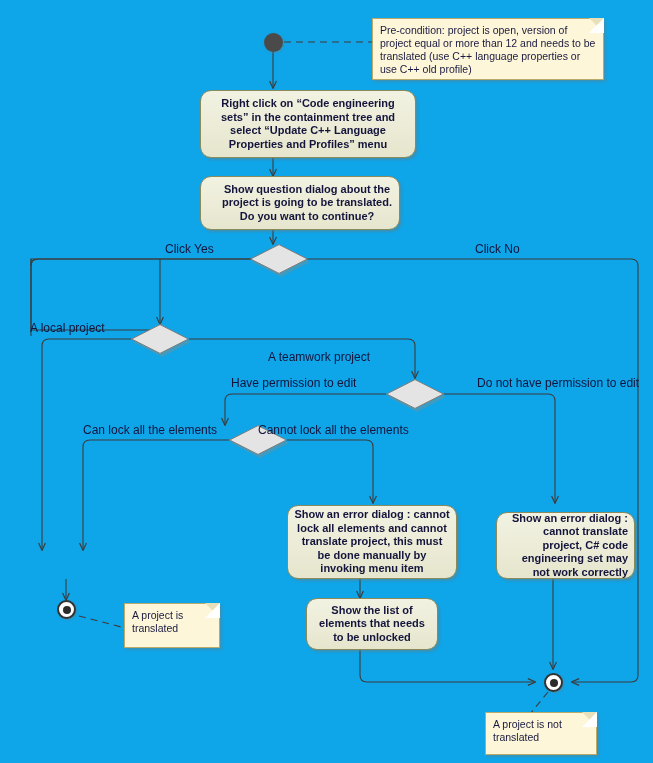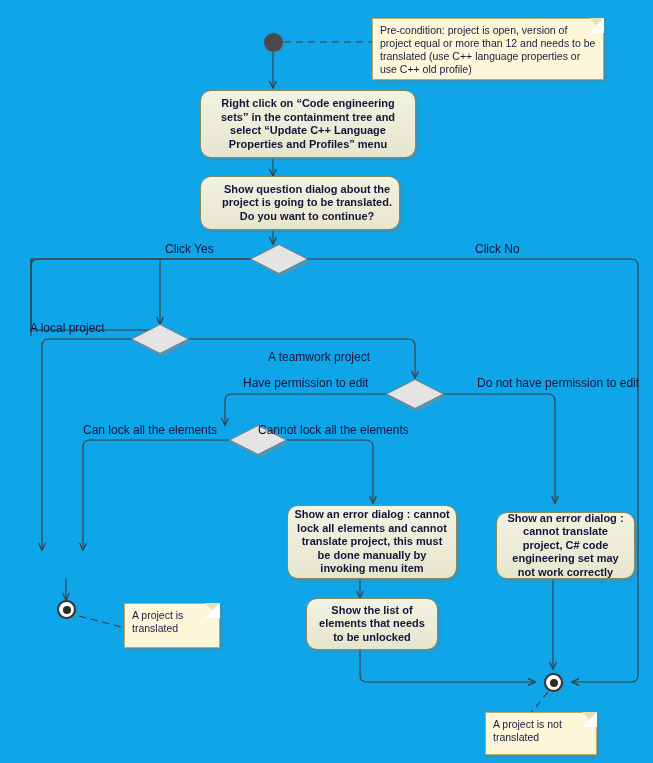--- a/index.html
+++ b/index.html
@@ -220,39 +220,39 @@
   <div class="edge-label" style="left:268px; top:322px;margin-top:29px;">A teamwork project</div>
 
   <div class="diamond" style="left:386px; top:379px;">
     <svg class="dshadow" viewBox="0 0 58 30">
       <polygon points="29,0 58,15 29,30 0,15" fill="rgba(140,140,130,0.40)"></polygon>
     </svg>
     <svg class="dbody" viewBox="0 0 58 30">
       <polygon points="29,0.6 57.4,15 29,29.4 0.6,15" fill="#e4e4e4" stroke="#7d7d7d" stroke-width="1"></polygon>
     </svg>
   </div>
-  <div class="edge-label" style="left:243px; top:377px;text-align:right;">Have permission to edit</div>
+  <div class="edge-label" style="left:231px; top:377px;text-align:right;">Have permission to edit</div>
   <div class="edge-label" style="left:461px; top:377px;padding-left:16px;">Do not have permission to edit</div>
 
   <div class="diamond" style="left:229px; top:425px;">
     <svg class="dshadow" viewBox="0 0 58 30">
       <polygon points="29,0 58,15 29,30 0,15" fill="rgba(140,140,130,0.40)"></polygon>
     </svg>
     <svg class="dbody" viewBox="0 0 58 30">
       <polygon points="29,0.6 57.4,15 29,29.4 0.6,15" fill="#e4e4e4" stroke="#7d7d7d" stroke-width="1"></polygon>
     </svg>
   </div>
   <div class="edge-label" style="left:83px; top:424px;">Can lock all the elements</div>
   <div class="edge-label" style="left:258px; top:424px;">Cannot lock all the elements</div>
 
   <div class="action" style="left:275px; top:505px; width:170px; height:74px;">
     <span>Show an error dialog : cannot lock all elements and cannot translate project, this must be done manually by invoking menu item</span>
   </div>
 
-  <div class="action" style="left:484px; top:512px; width:139px; height:67px;">
+  <div class="action" style="left:484px; top:512px; width:139px; height:67px;text-align:right;">
     <span>Show an error dialog : cannot translate project, C# code engineering set may not work correctly</span>
   </div>
 
   <div class="action" style="left:294px; top:598px; width:132px; height:52px;">
     <span>Show the list of elements that needs to be unlocked</span>
   </div>
 
 
   <div class="final-node" style="left:57px; top:600px;"></div>
 

